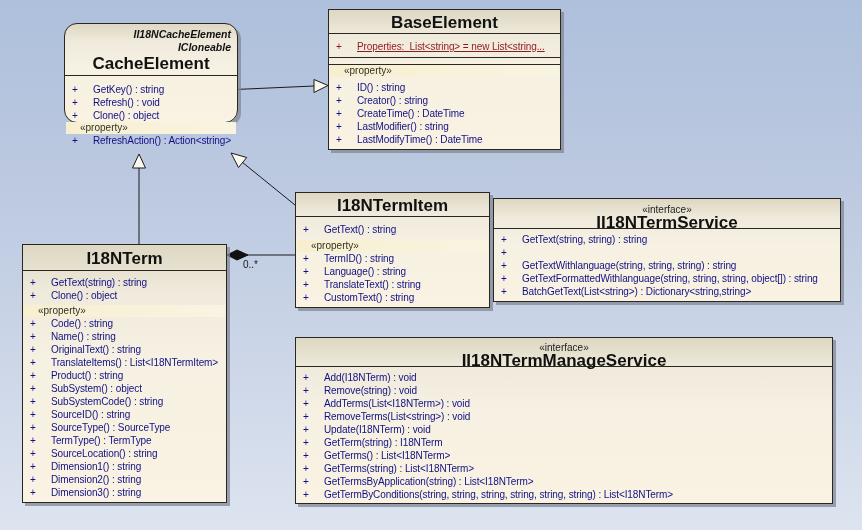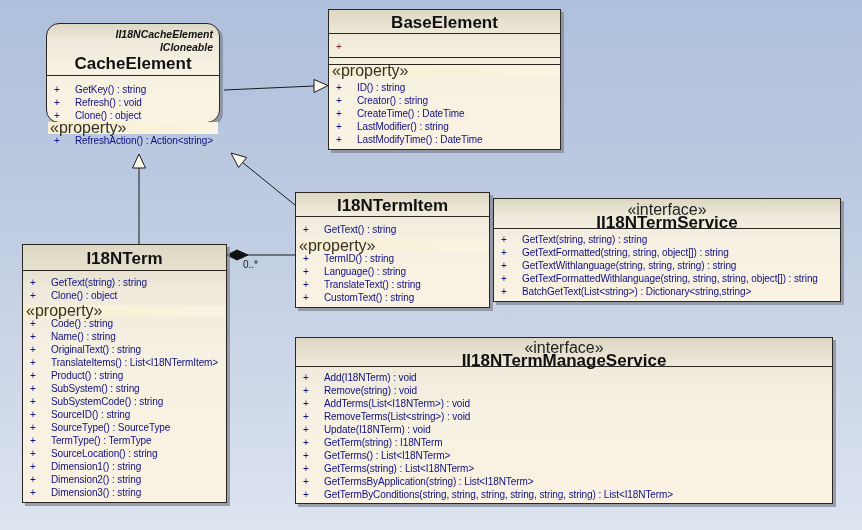--- a/index.html
+++ b/index.html
@@ -19,35 +19,35 @@
   .hdr{border-bottom:1px solid #2a2620;box-sizing:border-box;}
   .cls-name{
     text-align:center;font-weight:bold;font-size:17px;line-height:13px;color:#111;
     white-space:pre;
   }
   .iface-name{
     text-align:right;font-style:italic;font-weight:bold;font-size:10.5px;line-height:13px;
     color:#111;padding-right:6px;white-space:pre;
   }
   .stereo{
-    text-align:center;font-size:16px;line-height:13px;color:#222;white-space:pre;
+    text-align:center;font-size:10px;line-height:13px;color:#222;white-space:pre;
   }
   .members{box-sizing:border-box;overflow:hidden;}
   .row{
     display:flex;height:13px;line-height:13px;font-size:10px;letter-spacing:-0.1px;
     color:#101084;white-space:pre;overflow:hidden;
   }
   .plus{flex:none;width:12px;margin-left:7px;text-align:left;}
   .mtext{flex:none;margin-left:9px;}
   .row.static-red{color:#8e1a1f;}
   .row.static-red .mtext{text-decoration:underline;}
   .band{
-    height:12px;line-height:12px;font-size:16px;color:#33312a;white-space:pre;
+    height:12px;line-height:12px;font-size:10px;color:#33312a;white-space:pre;
     background:linear-gradient(90deg,#f7efcf 0%,#f8f2da 55%,#f9f3e2 100%);
-    padding-left:2px;margin:0 1px;
+    padding-left:14px;margin:0 1px;
   }
   .attr-comp{border-bottom:1px solid #2a2620;box-sizing:border-box;}
   .empty-comp{border-bottom:1px solid #2a2620;box-sizing:border-box;}
   .mult-label{
     position:absolute;z-index:3;font-size:10px;color:#1a1a1a;white-space:pre;
   }
 </style>
 </head>
 <body>
 
@@ -71,41 +71,41 @@
     </g>
 
     <g>
       <line x1="247" y1="255" x2="295" y2="255" stroke="#1a1a1a" stroke-width="1"></line>
       <polygon points="227,255 237,250 248,255 237,260" fill="#111" stroke="#111"></polygon>
     </g>
   </svg>
 
   <div class="mult-label" style="left:243px;top:259px;">0..*</div>
 
-  <div class="uml-box" style="left:46px;top:23px;width:174px;height:100px;border-radius:13px;">
+  <div class="uml-box" style="left:64px;top:23px;width:174px;height:100px;border-radius:13px;">
     <div class="hdr" style="height:52px;padding-top:4px;">
       <div class="iface-name">II18NCacheElement</div>
       <div class="iface-name">ICloneable</div>
       <div class="cls-name" style="padding-top:3px;">CacheElement</div>
     </div>
     <div class="members" style="padding-top:7px;height:76px;">
       <div class="row"><span class="plus">+</span><span class="mtext">GetKey() : string</span></div>
       <div class="row"><span class="plus">+</span><span class="mtext">Refresh() : void</span></div>
       <div class="row"><span class="plus">+</span><span class="mtext">Clone() : object</span></div>
       <div class="band">«property»</div>
       <div class="row"><span class="plus">+</span><span class="mtext">RefreshAction() : Action&lt;string&gt;</span></div>
     </div>
   </div>
 
   <div class="uml-box" style="left:328px;top:9px;width:233px;height:141px;">
     <div class="hdr" style="height:24px;padding-top:6px;">
       <div class="cls-name">BaseElement</div>
     </div>
     <div class="attr-comp" style="height:24px;padding-top:6px;">
-      <div class="row static-red"><span class="plus">+</span></div>
+      <div class="row static-red"><span class="plus">+</span><span class="mtext">Properties:  List&lt;string&gt; = new List&lt;string...</span></div>
     </div>
     <div class="empty-comp" style="height:7px;"></div>
     <div class="members" style="height:84px;">
       <div class="band" style="margin-bottom:4px;">«property»</div>
       <div class="row"><span class="plus">+</span><span class="mtext">ID() : string</span></div>
       <div class="row"><span class="plus">+</span><span class="mtext">Creator() : string</span></div>
       <div class="row"><span class="plus">+</span><span class="mtext">CreateTime() : DateTime</span></div>
       <div class="row"><span class="plus">+</span><span class="mtext">LastModifier() : string</span></div>
       <div class="row"><span class="plus">+</span><span class="mtext">LastModifyTime() : DateTime</span></div>
     </div>
@@ -131,40 +131,40 @@
     </div>
     <div class="members" style="padding-top:5px;height:231px;">
       <div class="row"><span class="plus">+</span><span class="mtext">GetText(string) : string</span></div>
       <div class="row" style="margin-bottom:3px;"><span class="plus">+</span><span class="mtext">Clone() : object</span></div>
       <div class="band">«property»</div>
       <div class="row"><span class="plus">+</span><span class="mtext">Code() : string</span></div>
       <div class="row"><span class="plus">+</span><span class="mtext">Name() : string</span></div>
       <div class="row"><span class="plus">+</span><span class="mtext">OriginalText() : string</span></div>
       <div class="row"><span class="plus">+</span><span class="mtext">TranslateItems() : List&lt;I18NTermItem&gt;</span></div>
       <div class="row"><span class="plus">+</span><span class="mtext">Product() : string</span></div>
-      <div class="row"><span class="plus">+</span><span class="mtext">SubSystem() : string</span></div>
+      <div class="row"><span class="plus">+</span><span class="mtext">SubSystem() : object</span></div>
       <div class="row"><span class="plus">+</span><span class="mtext">SubSystemCode() : string</span></div>
       <div class="row"><span class="plus">+</span><span class="mtext">SourceID() : string</span></div>
       <div class="row"><span class="plus">+</span><span class="mtext">SourceType() : SourceType</span></div>
       <div class="row"><span class="plus">+</span><span class="mtext">TermType() : TermType</span></div>
       <div class="row"><span class="plus">+</span><span class="mtext">SourceLocation() : string</span></div>
       <div class="row"><span class="plus">+</span><span class="mtext">Dimension1() : string</span></div>
       <div class="row"><span class="plus">+</span><span class="mtext">Dimension2() : string</span></div>
       <div class="row"><span class="plus">+</span><span class="mtext">Dimension3() : string</span></div>
     </div>
   </div>
 
   <div class="uml-box" style="left:493px;top:198px;width:348px;height:104px;">
     <div class="hdr" style="height:30px;padding-top:4px;">
       <div class="stereo">«interface»</div>
       <div class="cls-name">II18NTermService</div>
     </div>
     <div class="members" style="padding-top:4px;height:72px;">
       <div class="row"><span class="plus">+</span><span class="mtext">GetText(string, string) : string</span></div>
-      <div class="row"><span class="plus">+</span><span class="mtext">GetTextFormatted(string, string, object[]) : string</span></div>
+      <div class="row"><span class="plus">+</span></div>
       <div class="row"><span class="plus">+</span><span class="mtext">GetTextWithlanguage(string, string, string) : string</span></div>
       <div class="row"><span class="plus">+</span><span class="mtext">GetTextFormattedWithlanguage(string, string, string, object[]) : string</span></div>
       <div class="row"><span class="plus">+</span><span class="mtext">BatchGetText(List&lt;string&gt;) : Dictionary&lt;string,string&gt;</span></div>
     </div>
   </div>
 
   <div class="uml-box" style="left:295px;top:337px;width:538px;height:167px;">
     <div class="hdr" style="height:29px;padding-top:3px;">
       <div class="stereo">«interface»</div>
       <div class="cls-name">II18NTermManageService</div>

